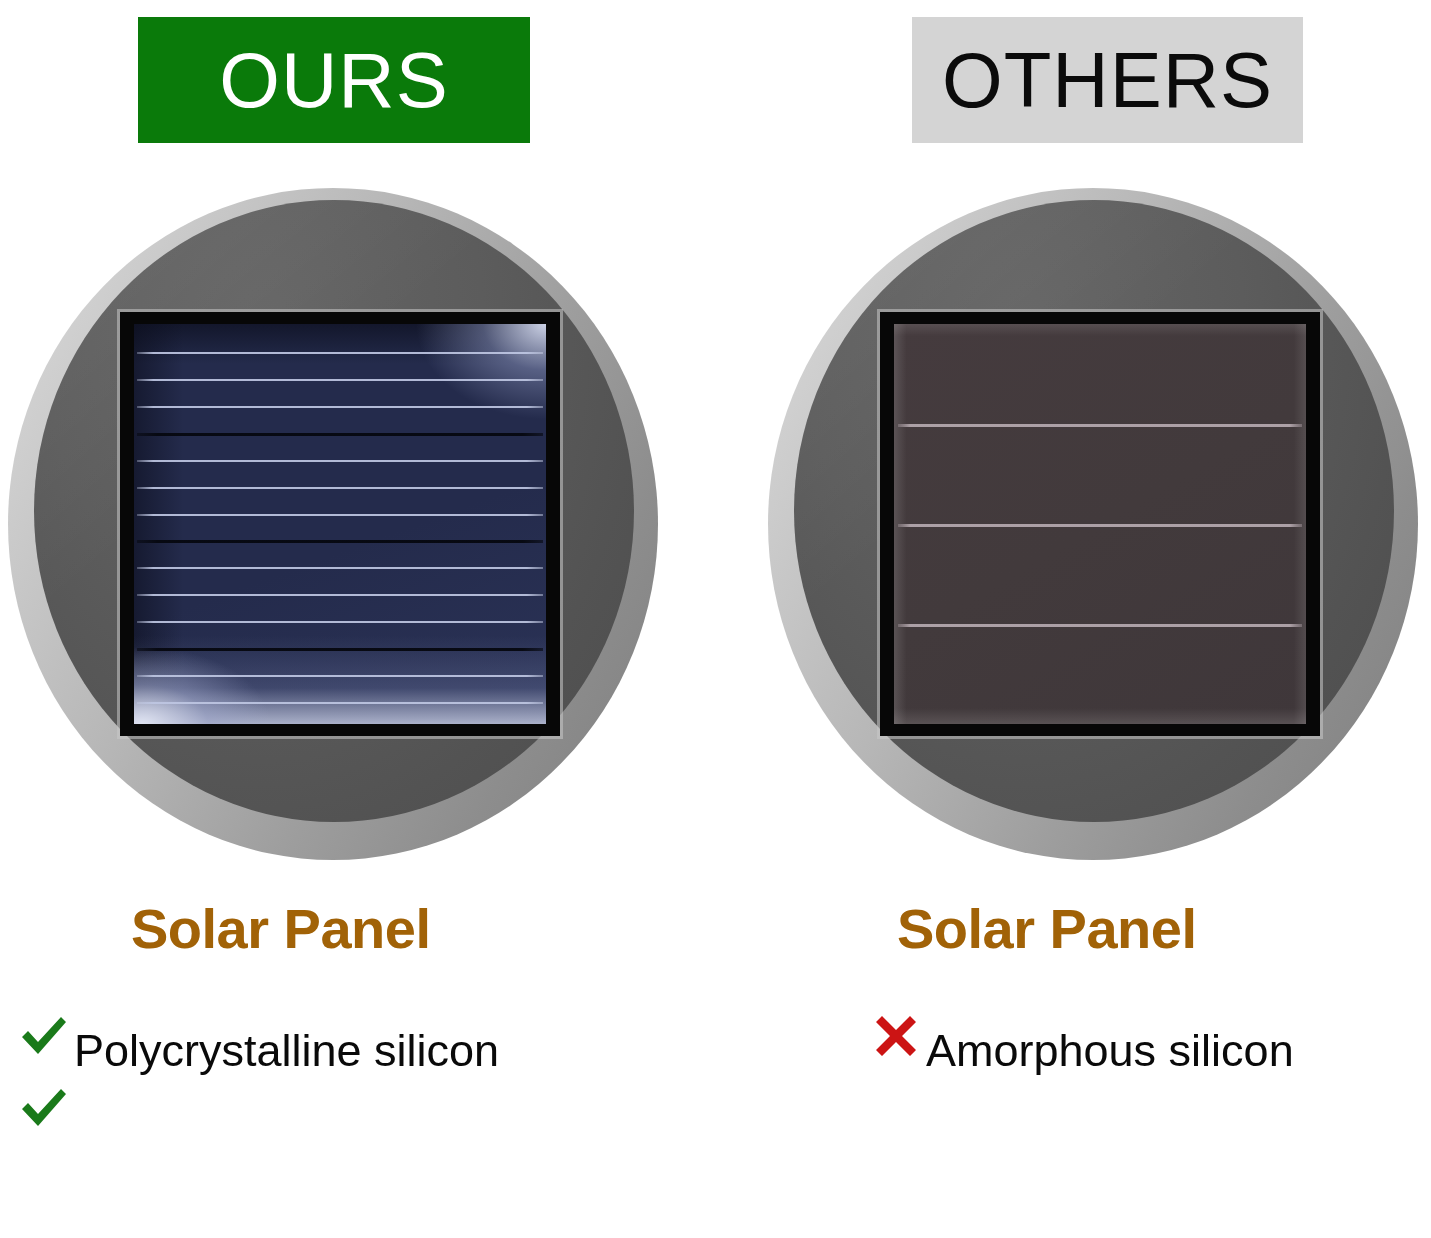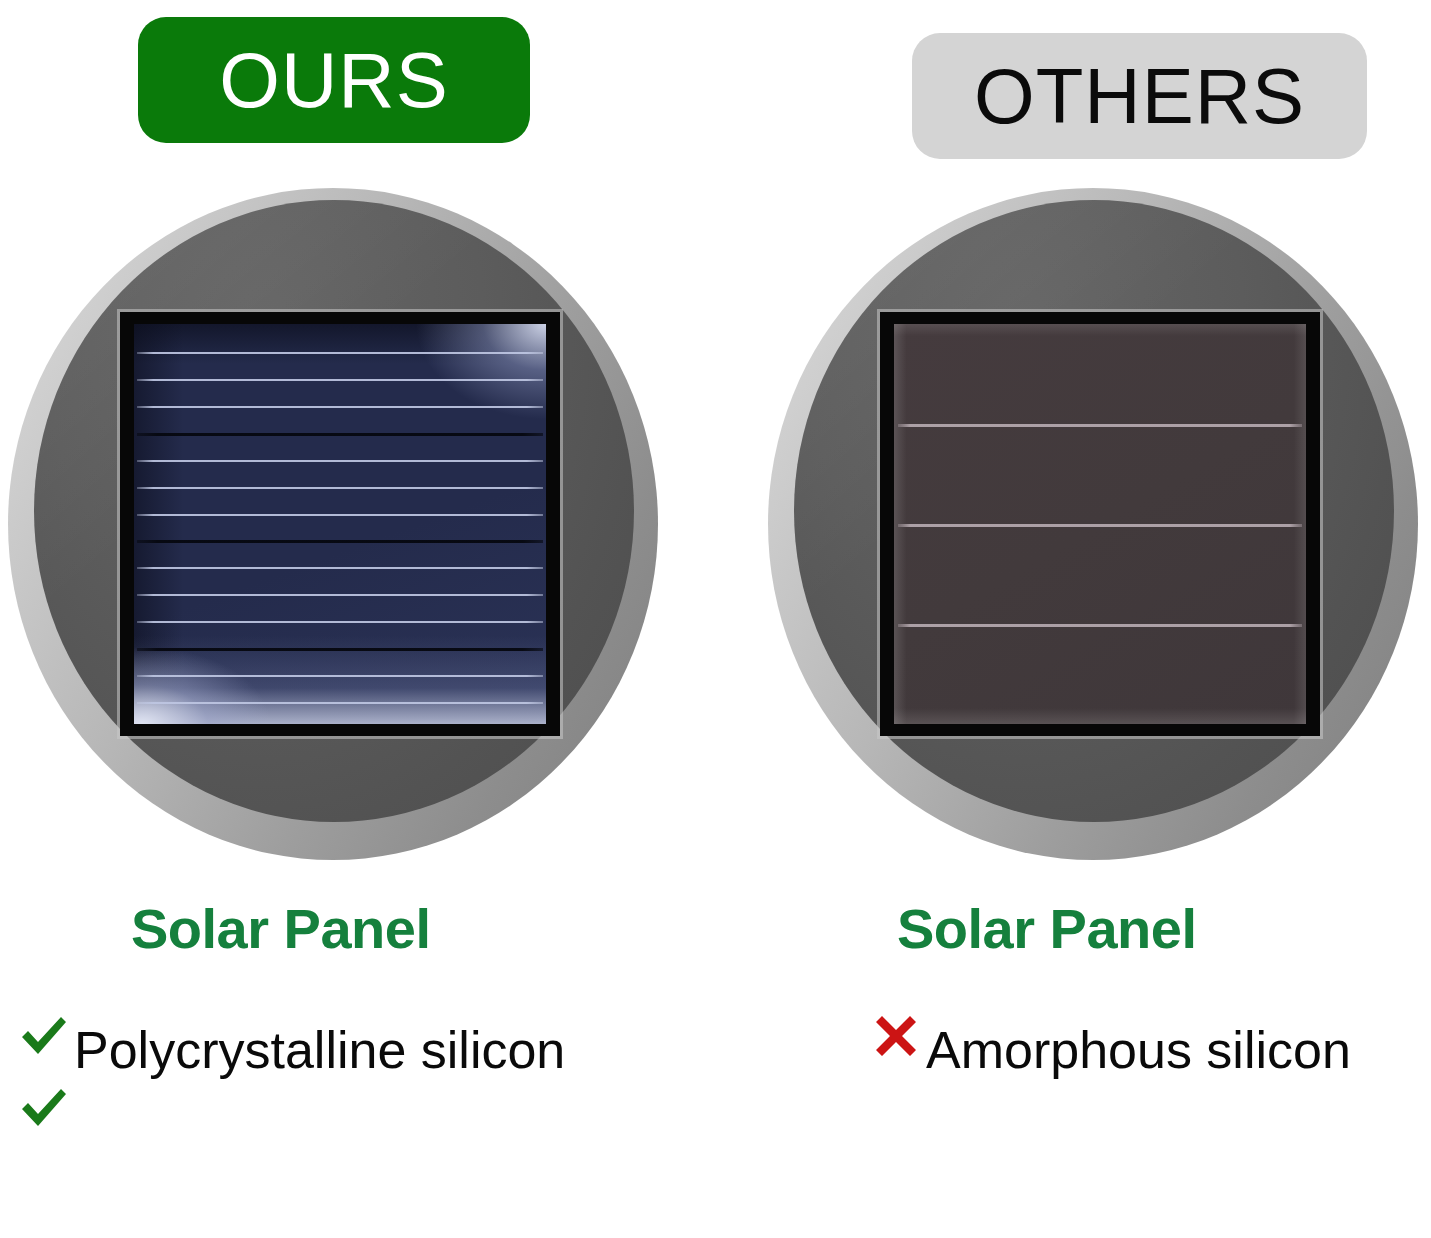--- a/index.html
+++ b/index.html
@@ -9,24 +9,24 @@
     font-family:"Liberation Sans","DejaVu Sans",sans-serif;
     overflow:hidden;
     position:relative;
   }
   .stage{position:relative;width:1431px;height:1238px;}
 
   
   .badge{
     position:absolute;
     display:flex;align-items:center;justify-content:center;
-    font-size:78px;font-weight:400;letter-spacing:1px;line-height:1;border-radius:28px;
+    font-size:78px;font-weight:400;letter-spacing:1px;line-height:1;
   }
   #badge-ours{left:138px;top:17px;width:392px;height:126px;background:#0a7a0a;color:#ffffff;}
-  #badge-others{left:912px;top:33px;width:455px;height:126px;background:#d4d4d4;color:#0b0b0b;}
+  #badge-others{left:912px;top:17px;width:391px;height:126px;background:#d4d4d4;color:#0b0b0b;}
 
   
   .device{position:absolute;width:650px;height:672px;}
   #device-left{left:8px;top:188px;}
   #device-right{left:768px;top:188px;}
 
   .rim{
     position:absolute;left:0;top:0;width:650px;height:672px;
     border-radius:50%;
     background:linear-gradient(118deg,#dcdcdc 0%,#cfcfcf 14%,#b6b6b6 40%,#9e9e9e 62%,#8d8d8d 80%,#7e7e7e 100%);
@@ -84,36 +84,36 @@
       linear-gradient(150deg,#453b3e 0%,#423a3c 50%,#3f373a 100%);
   }
   .cell-amo .ln{
     position:absolute;left:4px;right:4px;height:3px;
     background:linear-gradient(to right,rgba(175,162,168,0.35) 0%,rgba(178,166,172,0.95) 3%,rgba(178,166,172,0.95) 97%,rgba(175,162,168,0.4) 100%);
   }
 
   
   .panel-title{
     position:absolute;
-    font-size:56px;font-weight:bold;color:#15803d;
+    font-size:56px;font-weight:bold;color:#a16207;
     letter-spacing:-0.5px;white-space:nowrap;
   }
   #title-left{left:131px;top:896px;}
   #title-right{left:897px;top:896px;}
 
   
   .features{position:absolute;}
   #features-left{left:14px;top:1000px;}
   #features-right{left:866px;top:1000px;}
 
   .feature{display:flex;align-items:center;height:72px;}
   .mark{width:60px;flex:0 0 60px;display:flex;align-items:center;justify-content:center;}
   .mark svg{display:block;}
   .feature-text{
-    font-size:52px;color:#0a0a0a;white-space:nowrap;line-height:1;margin-top:28px;
+    font-size:45px;color:#0a0a0a;white-space:nowrap;line-height:1;margin-top:28px;
   }
 </style>
 </head>
 <body>
 
 <div class="stage">
 
   <div class="badge" id="badge-ours">OURS</div>
 
   <div class="badge" id="badge-others">OTHERS</div>

